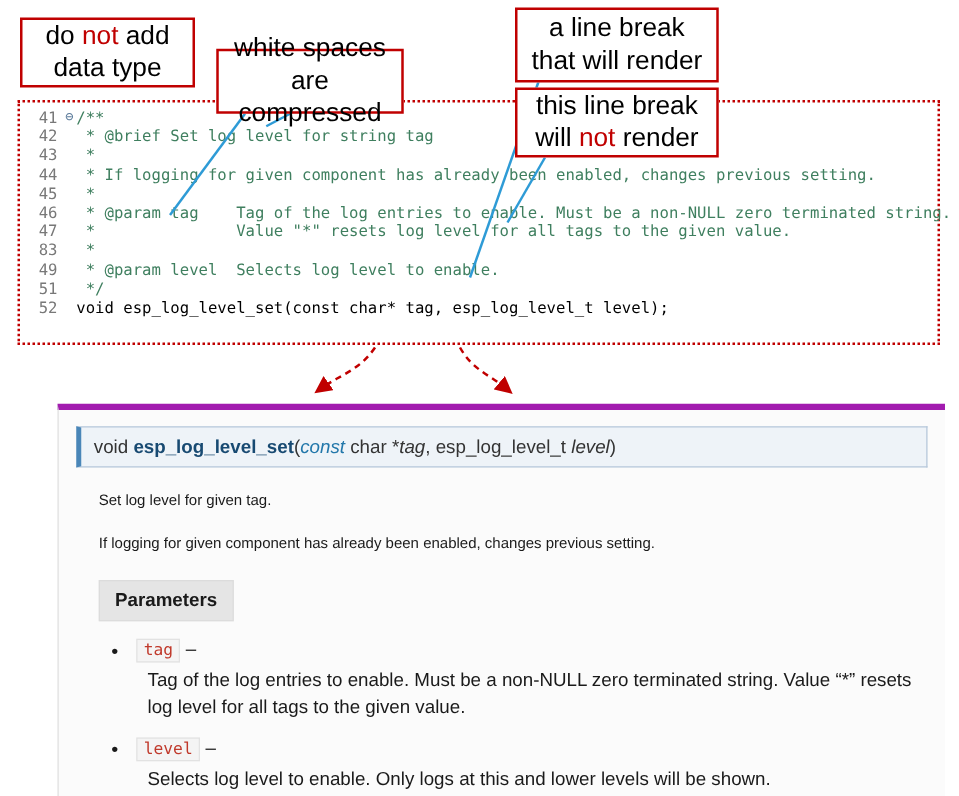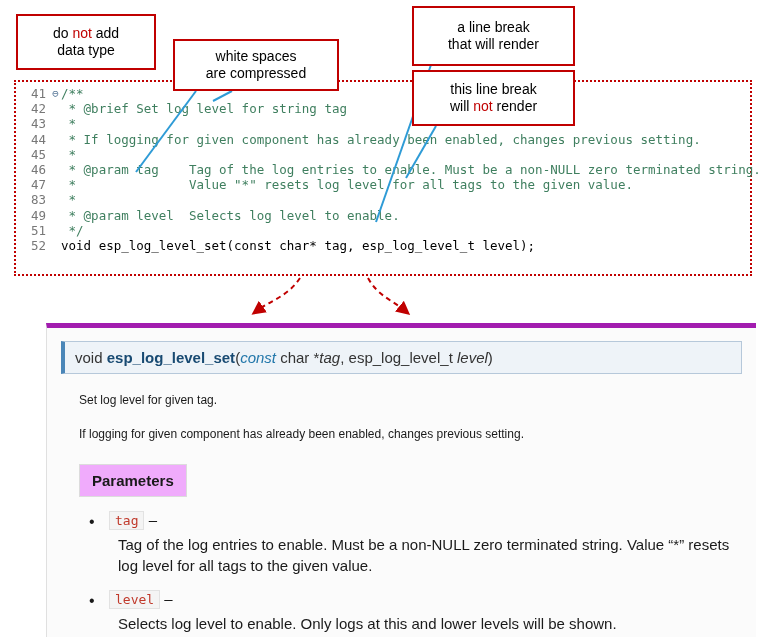--- a/index.html
+++ b/index.html
@@ -14,38 +14,38 @@
     font-family: "Liberation Sans", sans-serif;
     overflow: hidden;
   }
 
   
   .callout {
     position: absolute;
     border: 2px solid #c00000;
     background: #ffffff;
     color: #000000;
-    font-size: 14px;
+    font-size: 21px;
     line-height: 1.25;
     text-align: center;
     display: flex;
     align-items: center;
     justify-content: center;
     padding: 4px 6px;
     box-sizing: border-box;
     z-index: 6;
   }
   .callout .red {
     color: #c00000;
   }
   #callout-no-datatype {
     left: 16px;  top: 14px;  width: 140px; height: 56px;
   }
   #callout-whitespace {
-    left: 173px; top: 39px;  width: 166px; height: 52px;
+    left: 173px; top: 39px;  width: 150px; height: 52px;
   }
   #callout-linebreak-render {
     left: 412px; top: 6px;   width: 163px; height: 60px;
   }
   #callout-linebreak-norender {
     left: 412px; top: 70px;  width: 163px; height: 56px;
   }
 
   
   .leader {
@@ -135,21 +135,21 @@
   .doc-para {
     margin: 18px 0 0 32px;
     font-size: 12px;
     color: #1a1a1a;
     line-height: 1.35;
     max-width: 640px;
   }
   #params-heading {
     margin: 22px 0 0 32px;
     display: inline-block;
-    background: #f0abfc;
+    background: #e5e5e5;
     border: 1px solid #dcdcdc;
     padding: 7px 12px;
     font-size: 15px;
     font-weight: bold;
     color: #1a1a1a;
   }
   .param-list {
     margin: 10px 0 0 0;
     padding: 0;
     list-style: none;

